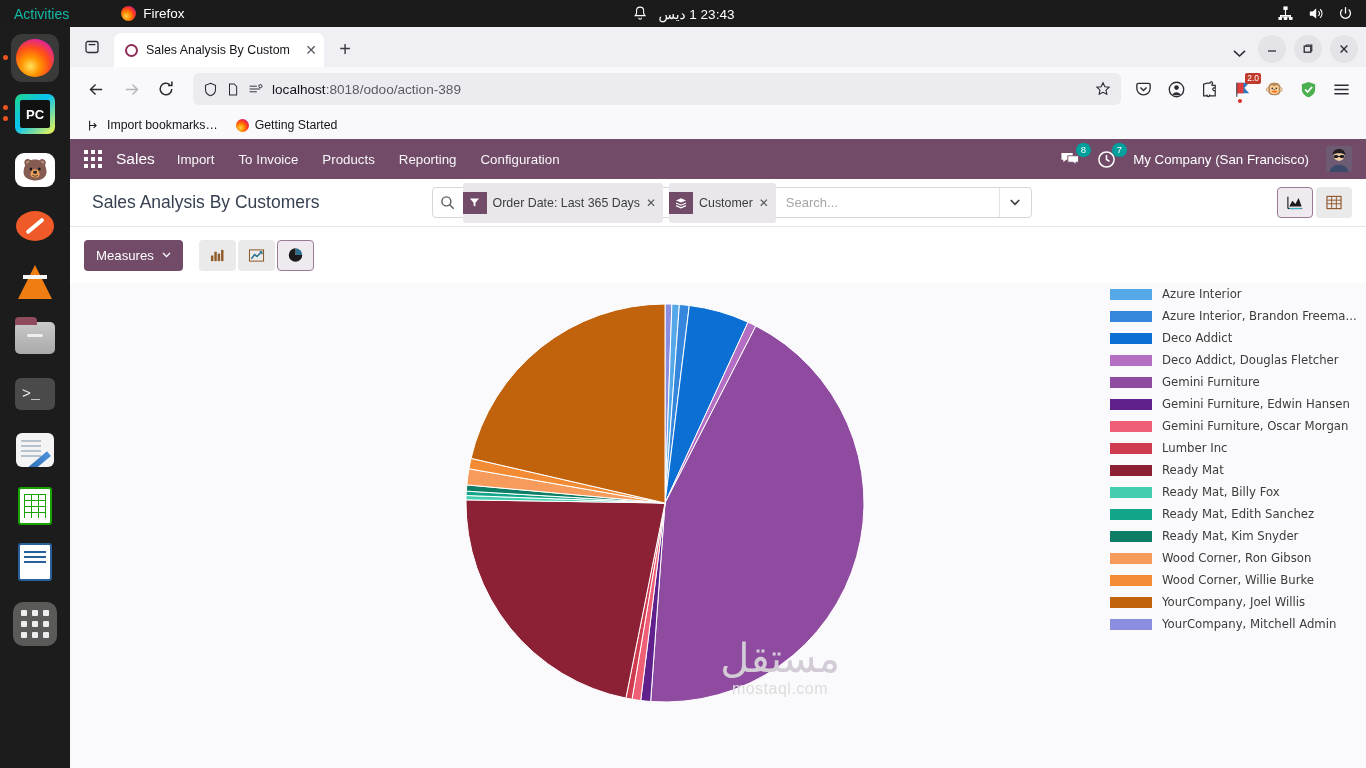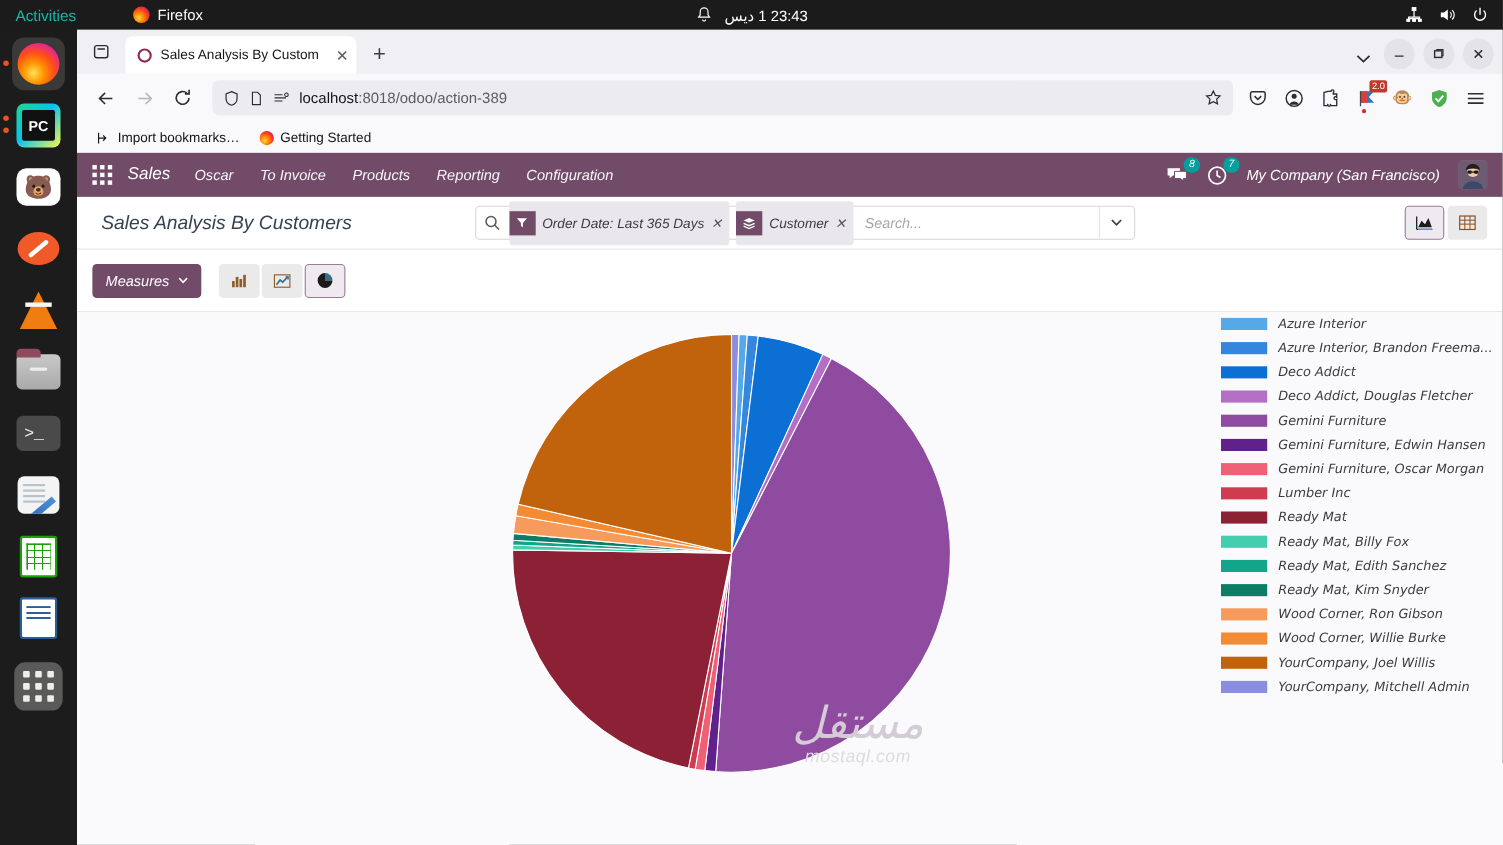--- a/index.html
+++ b/index.html
@@ -138,21 +138,21 @@
              position: relative; color:#2b2b33; }
   .ext-badge { position:absolute; top:-5px; right:-8px; background:#c0392b; color:#fff;
                font-size:8.5px; border-radius: 2px; padding: 0 2px; line-height: 11px; }
   .ext-dot { position:absolute; bottom:-3px; left:7px; width:4px; height:4px; border-radius:50%; background:#d93025; }
 
   #bookmarks { height: 28px; background:#f9f9fb; display:flex; align-items:center;
                padding-left: 18px; gap: 18px; font-size: 12.3px; color:#15141a; }
   .bm { display:flex; align-items:center; gap: 6px; justify-content: center; }
 
   
-  #odoo { position:absolute; left:0; top: 112px; width: 1296px; height: 629px; background:#a3a3a3;font-style:italic; }
+  #odoo { position:absolute; left:0; top: 112px; width: 1296px; height: 629px; background:#404040; }
   #odoo-navbar {
     height: 40px; background:#714b67; display:flex; align-items:center; color:#fff;
     font-size: 13.4px; padding: 0 14px;
   }
   #apps-grid { display:grid; grid-template-columns: repeat(3, 4px); grid-template-rows: repeat(3, 4px);
                gap: 3px; margin-right: 14px; }
   #apps-grid i { background:#fff; display:block; }
   #odoo-brand { font-size: 15.5px; font-weight: 500; margin-right: 22px; }
   .onav { margin-right: 24px; font-size: 13.3px; opacity: .95; }
   #odoo-right { margin-left:auto; display:flex; align-items:center; gap: 17px; }
@@ -427,21 +427,21 @@
           <i></i>
           <i></i>
           <i></i>
           <i></i>
           <i></i>
           <i></i>
           <i></i>
           <i></i>
       </span>
       <span id="odoo-brand">Sales</span>
-      <span class="onav">Oscar</span>
+      <span class="onav">Import</span>
       <span class="onav">To Invoice</span>
       <span class="onav">Products</span>
       <span class="onav">Reporting</span>
       <span class="onav">Configuration</span>
 
       <span id="odoo-right">
         <span class="ocount">
           <svg width="20" height="18" viewBox="0 0 22 20">
             <path d="M1.5 3.2h12.5v7.5H7l-3.4 2.6v-2.6H1.5z" fill="#fff"></path>
             <path d="M8.5 6.4h12v7.2h-3v2.4l-3.2-2.4H8.5z" fill="#fff" stroke="#714b67" stroke-width="1"></path>

